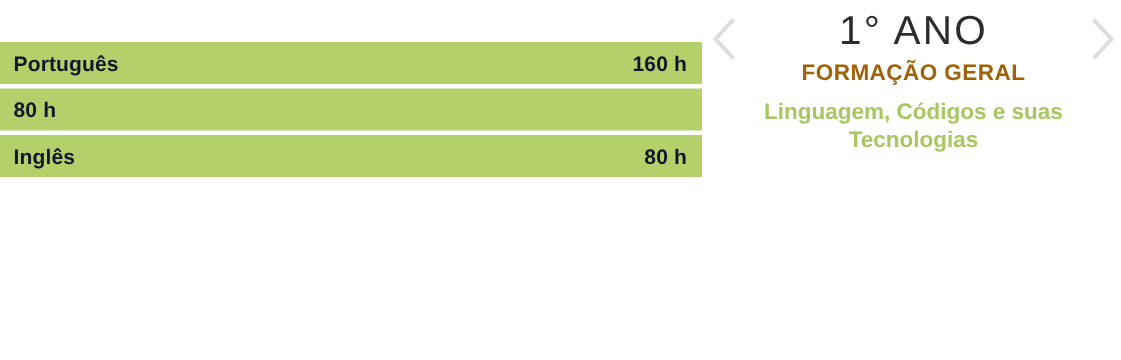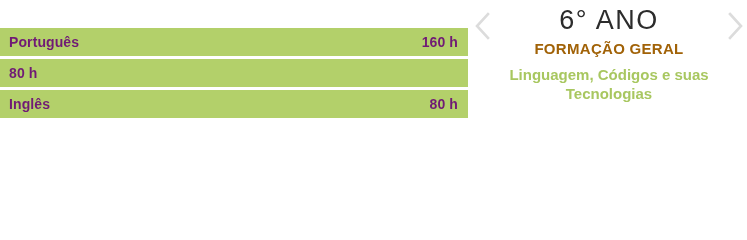--- a/index.html
+++ b/index.html
@@ -45,21 +45,21 @@
     display: flex;
     flex-direction: row;
     align-items: center;
     justify-content: space-between;
     box-sizing: border-box;
     padding: 0 10px 0 9px;
   }
 
   .subject-name,
   .subject-hours {
-    color: #701a75;
+    color: #0f172a;
     font-size: 14px;
     font-weight: bold;
     letter-spacing: 0.1px;
     line-height: 28px;
     white-space: nowrap;
   }
 
   .subject-hours {
     text-align: center;
   }
@@ -157,21 +157,21 @@
 
     <div class="chevron">
       <span>
         <svg width="18" height="30" viewBox="0 0 18 30" aria-hidden="true">
           <polyline points="14,3 3,15 14,27" fill="none" stroke="#dcdcdc" stroke-width="2.6" stroke-linecap="square" stroke-linejoin="miter"></polyline>
         </svg>
       </span>
     </div>
 
     <div class="info-stack">
-      <div class="year-title">6° ANO</div>
+      <div class="year-title">1° ANO</div>
       <div class="formation-title">FORMAÇÃO GERAL</div>
       <div class="area-title">Linguagem, Códigos e suas Tecnologias</div>
     </div>
 
     <div class="chevron">
       <span>
         <svg width="18" height="30" viewBox="0 0 18 30" aria-hidden="true">
           <polyline points="4,3 15,15 4,27" fill="none" stroke="#dcdcdc" stroke-width="2.6" stroke-linecap="square" stroke-linejoin="miter"></polyline>
         </svg>
       </span>

